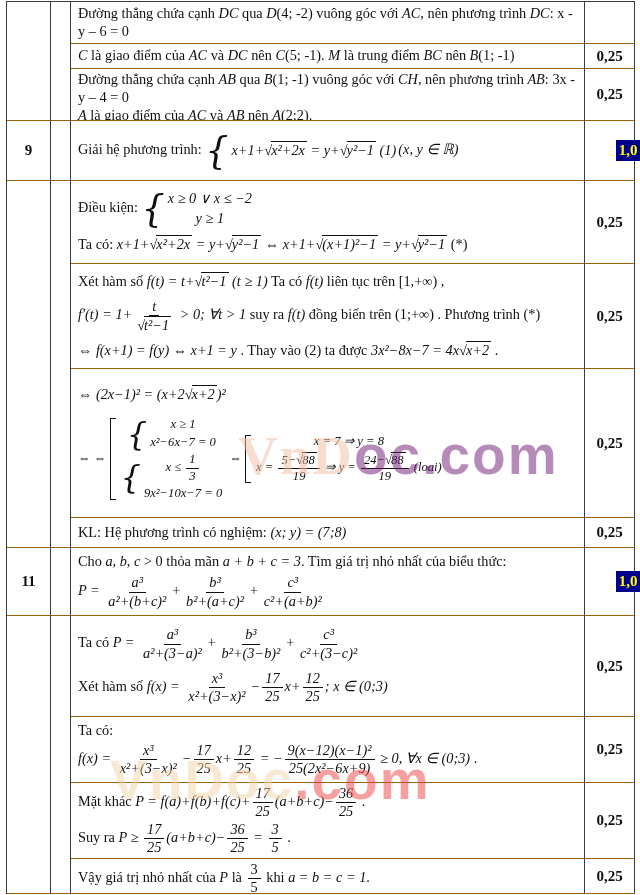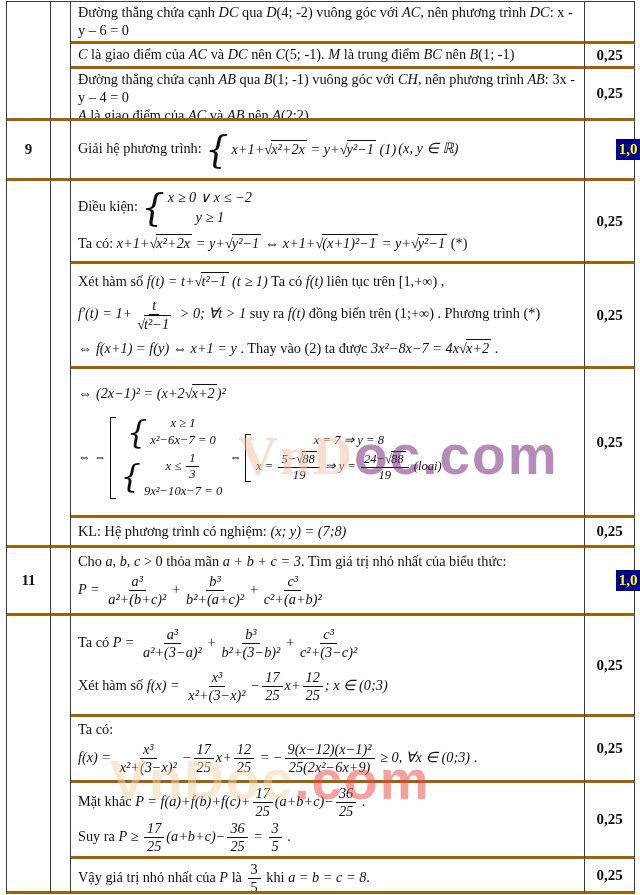--- a/index.html
+++ b/index.html
@@ -2,21 +2,21 @@
 <html><head>
 <meta charset="utf-8">
 <style>
   html,body{margin:0;padding:0;background:#ffffff;}
   .sheet{position:relative;width:640px;height:895px;background:#fff;
          font-family:"Liberation Serif",serif;color:#101010;overflow:hidden;}
   .grid{position:absolute;left:6px;top:1px;display:grid;
         grid-template-columns:44px 20px 514px 50px;
         grid-template-rows:42px 25px 52px 60px 83px 105px 149px 30px 68px 101px 66px 76px 35px;
         border-left:1px solid #3b3b3b;border-top:1px solid #3b3b3b;background:#fff;}
-  .qcell,.ccell,.scell{border-right:1px solid #3b3b3b;border-bottom:3px solid #a16207;box-sizing:border-box;}
+  .qcell,.ccell,.scell{border-right:1px solid #3b3b3b;border-bottom:1px solid #a16207;box-sizing:border-box;}
   .qcell{display:flex;align-items:center;justify-content:center;font-weight:bold;font-size:15px;}
   .ccell{padding:2px 4px 2px 7px;font-size:14.3px;display:flex;flex-direction:column;
          justify-content:space-evenly;overflow:hidden;line-height:1.25;}
   .scell{display:flex;align-items:center;justify-content:center;font-weight:bold;font-size:15px;}
   .hl{padding:2px 3px;margin-left:37px;}
   .cline{display:block;}
   .ccell[data-row="6"] .cline:nth-child(2){font-size:12.6px;}
   
   .frac{display:inline-flex;flex-direction:column;align-items:center;vertical-align:middle;
         margin:0 2px;line-height:1.2;text-align:center;}
@@ -197,21 +197,21 @@
               <span class="fd">25</span>
             </span> = <span class="frac">
               <span class="fn">3</span>
               <span class="fd">5</span>
             </span></i> .</div>
       </div>
     <div class="ccell" data-row="12" style="grid-area:13/3/14/4">
         <div class="cline">Vậy giá trị nhỏ nhất của <i>P</i> là <span class="frac">
             <span class="fn">3</span>
             <span class="fd">5</span>
-          </span> khi <i>a = b = c = 8</i>.</div>
+          </span> khi <i>a = b = c = 1</i>.</div>
       </div>
 
     <div class="scell" data-row="0" style="grid-area:1/4/2/5">
         <span class="sc"></span>
       </div>
     <div class="scell" data-row="1" style="grid-area:2/4/3/5">
         <span class="sc">0,25</span>
       </div>
     <div class="scell" data-row="2" style="grid-area:3/4/4/5">
         <span class="sc">0,25</span>

